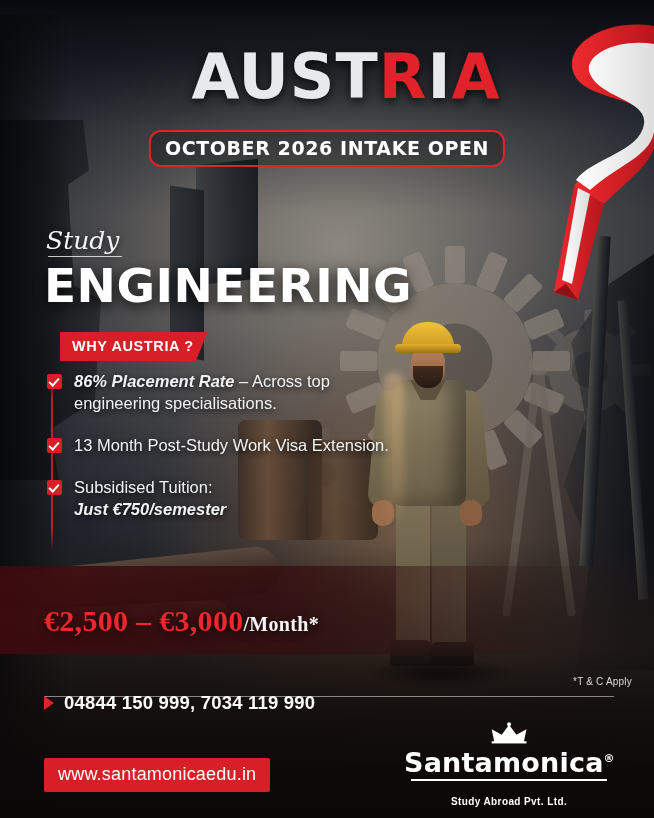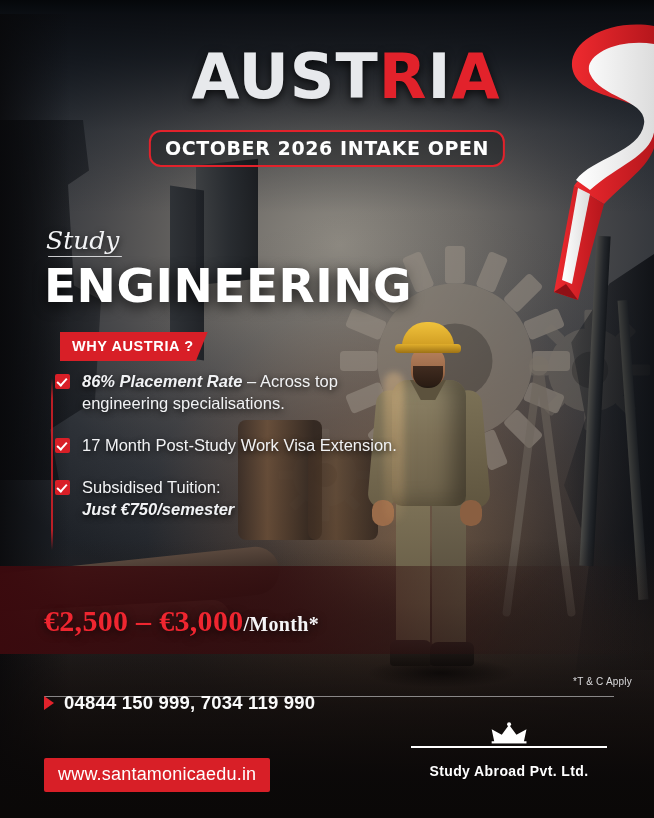--- a/index.html
+++ b/index.html
@@ -281,21 +281,21 @@
     color: #fff;
     font-weight: 700;
     font-size: 14.5px;
     letter-spacing: .6px;
     padding: 6px 14px 7px 12px;
     clip-path: polygon(0 0, 100% 0, 92% 100%, 0 100%);
     margin-left: 16px;
   }
 
   .bullets {
-    position: absolute; left: 55px; top: 370px; width: 360px;
+    position: absolute; left: 47px; top: 370px; width: 360px;
   }
   .bullet {
     display: flex;
     align-items: flex-start;
     margin-bottom: 20px;
   }
   .chk {
     flex: 0 0 auto;
     width: 15px; height: 15px;
     background: #d81f27;
@@ -410,21 +410,21 @@
     font-family: "DejaVu Sans", sans-serif;
     font-weight: 700;
     font-size: 27px;
     color: #fff;
     letter-spacing: .2px;
     line-height: 28px;
     white-space: nowrap;
   }
   .logo-name .reg { font-size: 11px; vertical-align: super; }
   .logo-sub {
-    font-size: 14px;
+    font-size: 10px;
     font-weight: 700;
     color: #fff;
     letter-spacing: .4px;
     margin-top: 15px;
   }
   .logo-rule {
     width: 196px; height: 2px; background: #fff; margin: 2px auto 3px;
   }
 
   .bottom-fade {
@@ -590,21 +590,21 @@
     <div class="bullet">
       <span class="chk"></span>
       <div class="btxt">
         <span class="em">86% Placement Rate</span><span> – Across top engineering specialisations.</span>
       </div>
     </div>
 
     <div class="bullet">
       <span class="chk"></span>
       <div class="btxt">
-        <span>17 Month Post-Study Work Visa Extension.</span>
+        <span>13 Month Post-Study Work Visa Extension.</span>
       </div>
     </div>
 
     <div class="bullet">
       <span class="chk"></span>
       <div class="btxt">
         <span>Subsidised Tuition:</span><br>
         <span class="em2">Just €750/semester</span>
       </div>
     </div>
@@ -627,17 +627,18 @@
   <div class="url-pill">
     <span>www.santamonicaedu.in</span>
   </div>
 
   <div class="logo">
     <svg class="logo-crown" viewBox="0 0 70 24">
       <path d="M6 22 L3 8 L14 14 L22 3 L30 14 L41 8 L38 22 Z" transform="translate(13,0)" fill="#ffffff"></path>
       <circle cx="35" cy="2.5" r="2.2" fill="#ffffff"></circle>
       <rect x="16" y="21" width="38" height="2.4" fill="#ffffff"></rect>
     </svg>
+    <div class="logo-name"><span>Santa</span><span>monica</span><span class="reg">®</span></div>
     <div class="logo-rule"></div>
     <div class="logo-sub">Study Abroad Pvt. Ltd.</div>
   </div>
 
 </div>
 
 </body></html>

